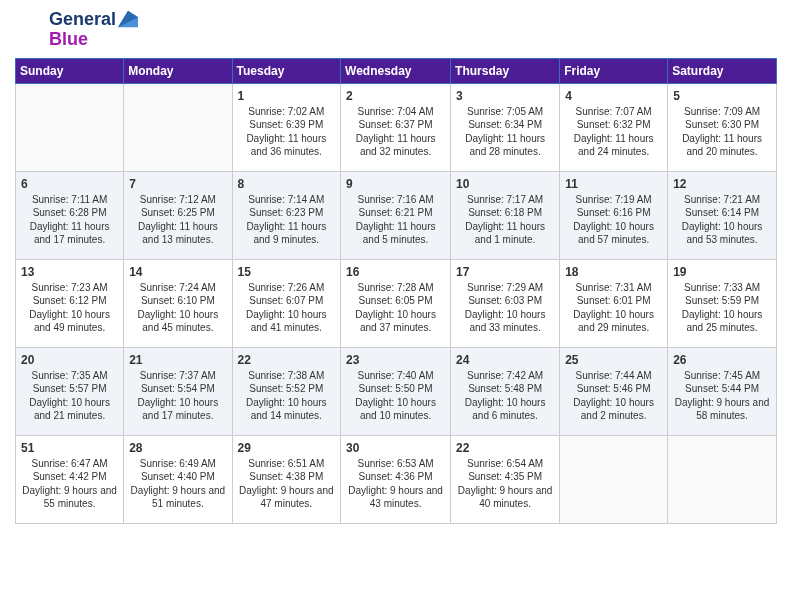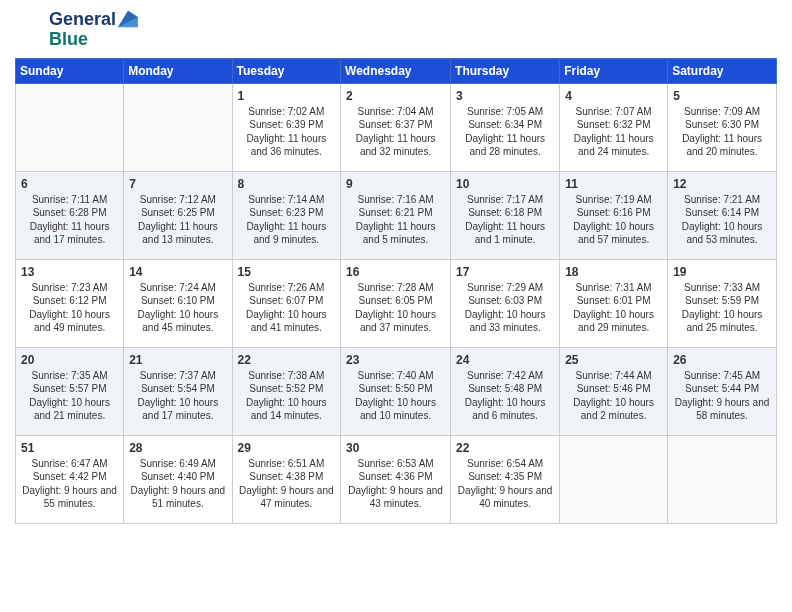--- a/index.html
+++ b/index.html
@@ -50,21 +50,21 @@
     .location {
       font-size: 14px;
       color: #555;
     }
     .calendar {
       width: 100%;
       border-collapse: collapse;
       font-size: 10.5px;
     }
     .calendar thead th {
-      background: #1d4ed8;
+      background: #4c1d95;
       color: #fff;
       padding: 5px 4px;
       text-align: left;
       font-weight: bold;
       font-size: 12px;
       border: 1px solid #3a6bc4;
     }
     .calendar tbody td {
       border: 1px solid #ccc;
       vertical-align: top;
@@ -103,21 +103,21 @@
     <div class="logo">
       <div>
         <div style="display:flex;align-items:center;">
           <span class="logo-text">General</span>
           <svg class="logo-icon" viewBox="0 0 24 20" xmlns="http://www.w3.org/2000/svg">
             <polygon points="0,20 24,20 24,8 12,0" fill="#4a90d9"></polygon>
             <polygon points="0,20 12,0 24,8 12,14" fill="#2a6ab0"></polygon>
           </svg>
         </div>
         <div style="display:flex;align-items:center;">
-          <span class="logo-text" style="color:#0f766e;font-size:18px;font-weight:bold;">Blue</span>
+          <span class="logo-text" style="color:#a21caf;font-size:18px;font-weight:bold;">Blue</span>
         </div>
       </div>
     </div>
     <div class="title-block">
       <div class="month-title"></div>
       <div class="location"></div>
     </div>
   </div>
 
   <table class="calendar">

